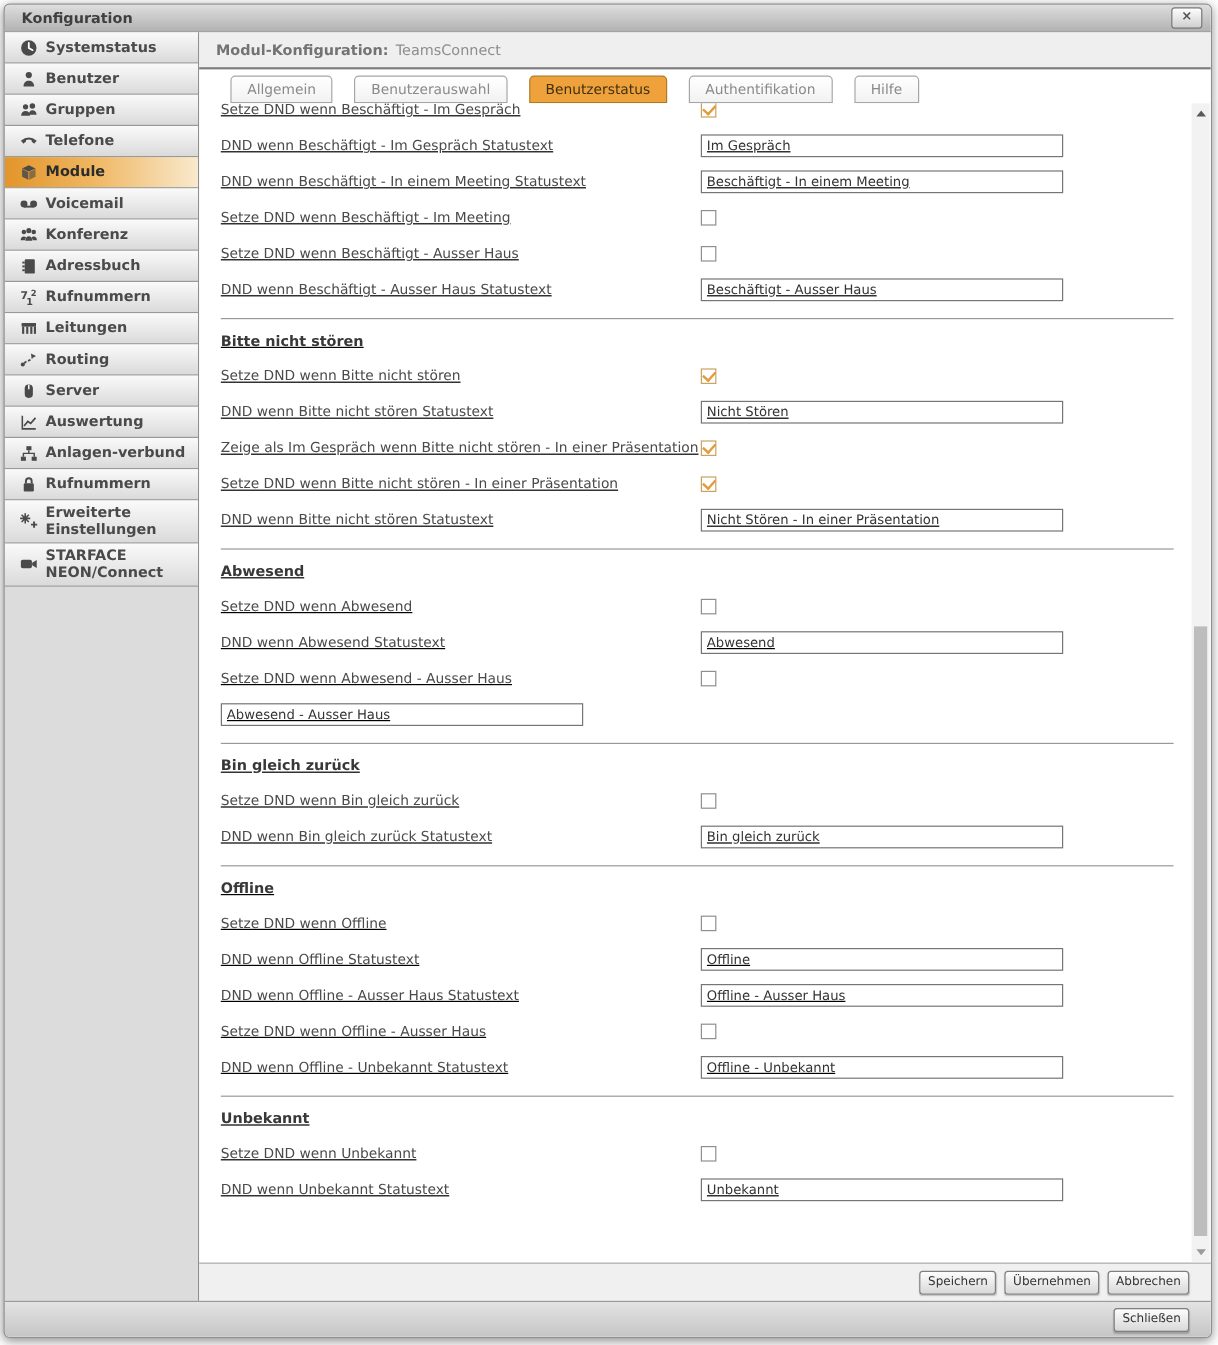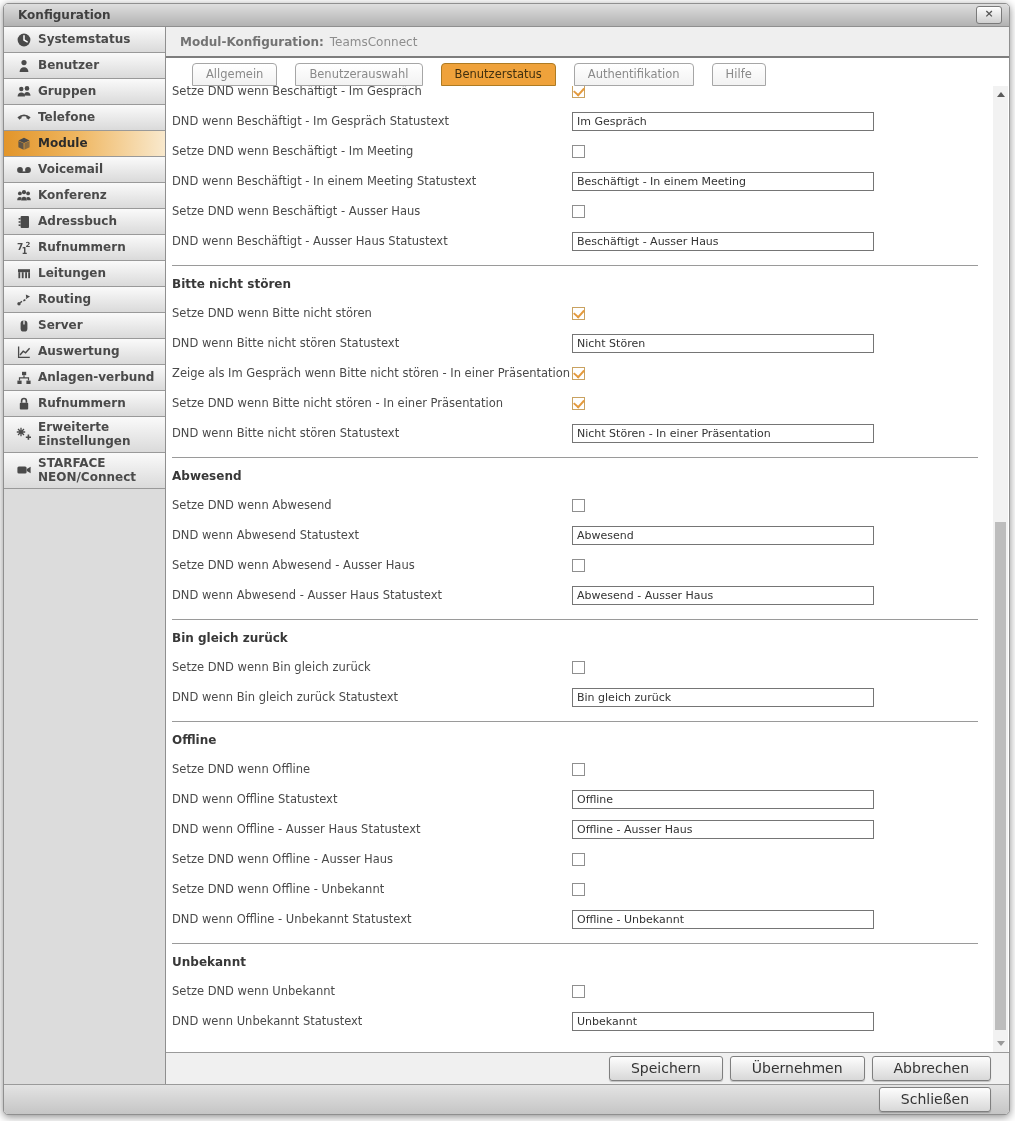--- a/index.html
+++ b/index.html
@@ -26,43 +26,43 @@
   .content{flex:1;display:flex;flex-direction:column;min-width:0;}
   .module-header{height:29px;flex:0 0 29px;background:#efefef;border-bottom:2px solid #7d7d7d;display:flex;align-items:center;padding:0 14px;}
   .mh-label{font-size:12px;font-weight:bold;color:#737373;margin-right:6px;}
   .mh-value{font-size:12px;color:#8d8d8d;}
   .tabbar{flex:0 0 28px;background:#fff;display:flex;align-items:flex-end;gap:4px;padding:5px 0 0 12px;box-sizing:border-box;}
   .tab{font-size:11.5px;color:#8a8a8a;background:linear-gradient(#ffffff,#f2f2f2);border:1px solid #a6a6a6;border-bottom-color:#a6a6a6;
        border-radius:4px 4px 0 0;padding:3px 13px 4px;cursor:pointer;white-space:nowrap;margin-left:14px;}
   .tab.active{background:#efa23b;border-color:#ae7b23;color:#41300f;}
   
   .form-viewport{flex:1;position:relative;overflow:hidden;background:#fff;}
-  .form-scroll{position:absolute;left:0;top:0;right:17px;bottom:0;overflow:hidden;padding-left:6px;}
+  .form-scroll{position:absolute;left:0;top:0;right:17px;bottom:0;overflow:hidden;padding-left:18px;text-decoration:underline;}
   .frow{height:30px;display:flex;align-items:center;}
   .frow.clipped{margin-top:-10px;}
   .flabel{width:400px;flex:0 0 400px;font-size:11.5px;color:#4a4a4a;white-space:nowrap;}
   .textbox{width:292px;height:15px;border:1px solid #757575;border-radius:0;background:#fff;color:#333;
            font-size:11px;font-family:"DejaVu Sans","Liberation Sans",sans-serif;padding:1px 4px;}
   .checkbox{width:13px;height:13px;box-sizing:border-box;border:1px solid #8f8f8f;background:#fff;position:relative;display:inline-block;cursor:pointer;}
   .checkbox.checked{border-color:#c9a261;}
   .checkbox.checked::after{content:'';position:absolute;left:1px;top:1px;width:8px;height:5px;
            border-left:2px solid #e49a3d;border-bottom:2px solid #e49a3d;transform:rotate(-48deg);}
   .divider{border-top:1px solid #9a9a9a;margin:9px 14px 4px 0;}
   .section-title{height:28px;display:flex;align-items:center;font-size:12px;font-weight:bold;color:#383838;}
   
   .scrollbar{position:absolute;top:0;right:1px;width:15px;bottom:0;background:#f2f2f2;}
   .sb-up,.sb-down{position:absolute;left:0;width:15px;height:15px;display:flex;align-items:center;justify-content:center;cursor:pointer;}
   .sb-up{top:1px;} .sb-down{bottom:1px;}
   .tri-up{width:0;height:0;border-left:4px solid transparent;border-right:4px solid transparent;border-bottom:5px solid #5a5a5a;}
   .tri-down{width:0;height:0;border-left:4px solid transparent;border-right:4px solid transparent;border-top:5px solid #9a9a9a;}
   .sb-thumb{position:absolute;left:2px;width:11px;top:436px;height:508px;background:#bdbdbd;cursor:pointer;}
   
   .buttonbar{flex:0 0 31px;background:#f0f0f0;border-top:1px solid #9a9a9a;display:flex;align-items:center;justify-content:flex-end;gap:7px;padding:0 18px;}
-  .btn{font-size:14px;color:#333;background:linear-gradient(#fdfdfd,#d8d8d8);border:1px solid #7f7f7f;border-radius:3px;
-       padding:3px 21px 4px;cursor:pointer;font-family:inherit;box-shadow:0 1px 1px rgba(0,0,0,.2);white-space:nowrap;}
+  .btn{font-size:10px;color:#333;background:linear-gradient(#fdfdfd,#d8d8d8);border:1px solid #7f7f7f;border-radius:3px;
+       padding:3px 6px 4px;cursor:pointer;font-family:inherit;box-shadow:0 1px 1px rgba(0,0,0,.2);white-space:nowrap;}
   .bottombar{flex:0 0 29px;background:linear-gradient(#e3e3e3,#c5c5c5);border-top:1px solid #9a9a9a;
              display:flex;align-items:center;justify-content:flex-end;padding:0 18px;}
   .icon-wrap svg{display:block;}
 </style>
 </head>
 <body>
 
 <div class="window">
   <div class="titlebar">
     <span class="title">Konfiguration</span>
@@ -261,28 +261,28 @@
         <div class="form-scroll" id="form-scroll">
             <div class="frow clipped">
               <span class="flabel">Setze DND wenn Beschäftigt - Im Gespräch</span>
               <span class="checkbox checked"></span>
             </div>
             <div class="frow">
               <span class="flabel">DND wenn Beschäftigt - Im Gespräch Statustext</span>
               <input type="text" class="textbox" value="Im Gespräch" style="">
             </div>
             <div class="frow">
-              <span class="flabel">Setze DND wenn Beschäftigt - Im Meeting</span>
-              <span class="checkbox"></span>
-            </div>
-            <div class="frow">
               <span class="flabel">DND wenn Beschäftigt - In einem Meeting Statustext</span>
               <input type="text" class="textbox" value="Beschäftigt - In einem Meeting" style="">
             </div>
             <div class="frow">
+              <span class="flabel">Setze DND wenn Beschäftigt - Im Meeting</span>
+              <span class="checkbox"></span>
+            </div>
+            <div class="frow">
               <span class="flabel">Setze DND wenn Beschäftigt - Ausser Haus</span>
               <span class="checkbox"></span>
             </div>
             <div class="frow">
               <span class="flabel">DND wenn Beschäftigt - Ausser Haus Statustext</span>
               <input type="text" class="textbox" value="Beschäftigt - Ausser Haus" style="">
             </div>
             <div class="divider"></div>
             <div class="section-title">Bitte nicht stören</div>
             <div class="frow">
@@ -313,21 +313,20 @@
             </div>
             <div class="frow">
               <span class="flabel">DND wenn Abwesend Statustext</span>
               <input type="text" class="textbox" value="Abwesend" style="">
             </div>
             <div class="frow">
               <span class="flabel">Setze DND wenn Abwesend - Ausser Haus</span>
               <span class="checkbox"></span>
             </div>
             <div class="frow">
-              <span class="flabel">DND wenn Abwesend - Ausser Haus Statustext</span>
               <input type="text" class="textbox" value="Abwesend - Ausser Haus" style="">
             </div>
             <div class="divider"></div>
             <div class="section-title">Bin gleich zurück</div>
             <div class="frow">
               <span class="flabel">Setze DND wenn Bin gleich zurück</span>
               <span class="checkbox"></span>
             </div>
             <div class="frow">
               <span class="flabel">DND wenn Bin gleich zurück Statustext</span>
@@ -342,24 +341,20 @@
             <div class="frow">
               <span class="flabel">DND wenn Offline Statustext</span>
               <input type="text" class="textbox" value="Offline" style="">
             </div>
             <div class="frow">
               <span class="flabel">DND wenn Offline - Ausser Haus Statustext</span>
               <input type="text" class="textbox" value="Offline - Ausser Haus" style="">
             </div>
             <div class="frow">
               <span class="flabel">Setze DND wenn Offline - Ausser Haus</span>
-              <span class="checkbox"></span>
-            </div>
-            <div class="frow">
-              <span class="flabel">Setze DND wenn Offline - Unbekannt</span>
               <span class="checkbox"></span>
             </div>
             <div class="frow">
               <span class="flabel">DND wenn Offline - Unbekannt Statustext</span>
               <input type="text" class="textbox" value="Offline - Unbekannt" style="">
             </div>
             <div class="divider"></div>
             <div class="section-title">Unbekannt</div>
             <div class="frow">
               <span class="flabel">Setze DND wenn Unbekannt</span>

